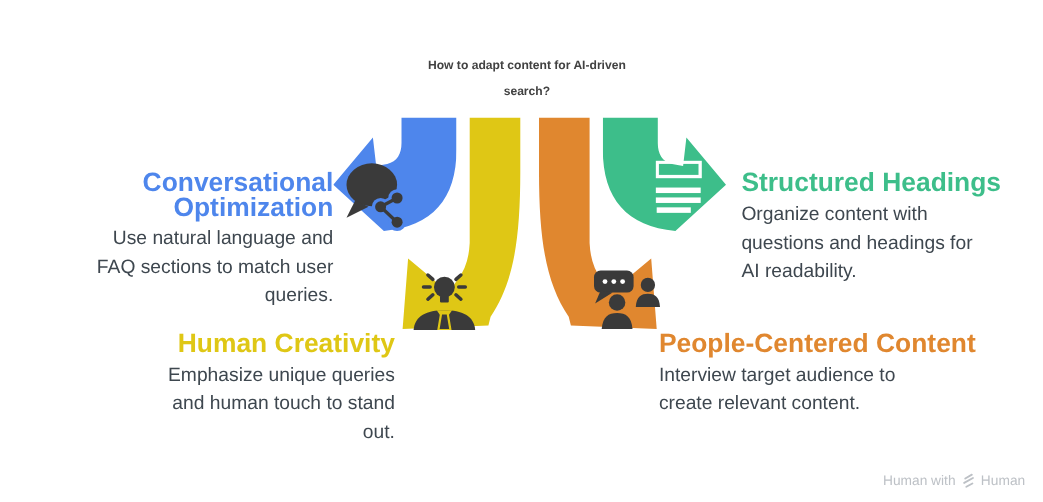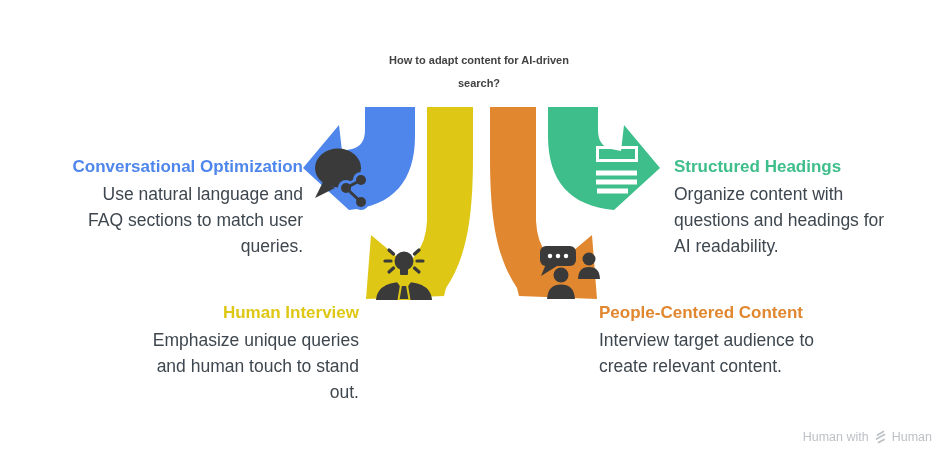--- a/index.html
+++ b/index.html
@@ -12,21 +12,21 @@
   }
   .canvas{position:absolute;inset:0;}
 
   .title{
     position:absolute;left:304px;top:49px;width:350px;
     text-align:center;font-weight:bold;font-size:11px;line-height:23px;
     color:var(--title_text);white-space:pre-line;
   }
 
   .sec{position:absolute;}
-  .sec .heading{font-size:17px;font-weight:bold;line-height:22px;}
+  .sec .heading{font-size:24px;font-weight:bold;line-height:22px;}
   .sec .body{
     margin-top:3px;font-size:17.5px;line-height:26px;
     color:var(--body_text);white-space:pre-line;
   }
   .align-right{text-align:right;}
 
   #sec-conversational{top:156px;right:645px;}
   #sec-structured{top:156px;left:674px;}
   #sec-human{top:302px;right:589px;}
   #sec-people{top:302px;left:599px;}
@@ -144,21 +144,21 @@
   </div>
 
   <div class="sec" id="sec-structured">
     <div class="heading">Structured Headings</div>
     <div class="body">Organize content with
 questions and headings for
 AI readability.</div>
   </div>
 
   <div class="sec align-right" id="sec-human">
-    <div class="heading">Human Interview</div>
+    <div class="heading">Human Creativity</div>
     <div class="body">Emphasize unique queries
 and human touch to stand
 out.</div>
   </div>
 
   <div class="sec" id="sec-people">
     <div class="heading">People-Centered Content</div>
     <div class="body">Interview target audience to
 create relevant content.</div>
   </div>

